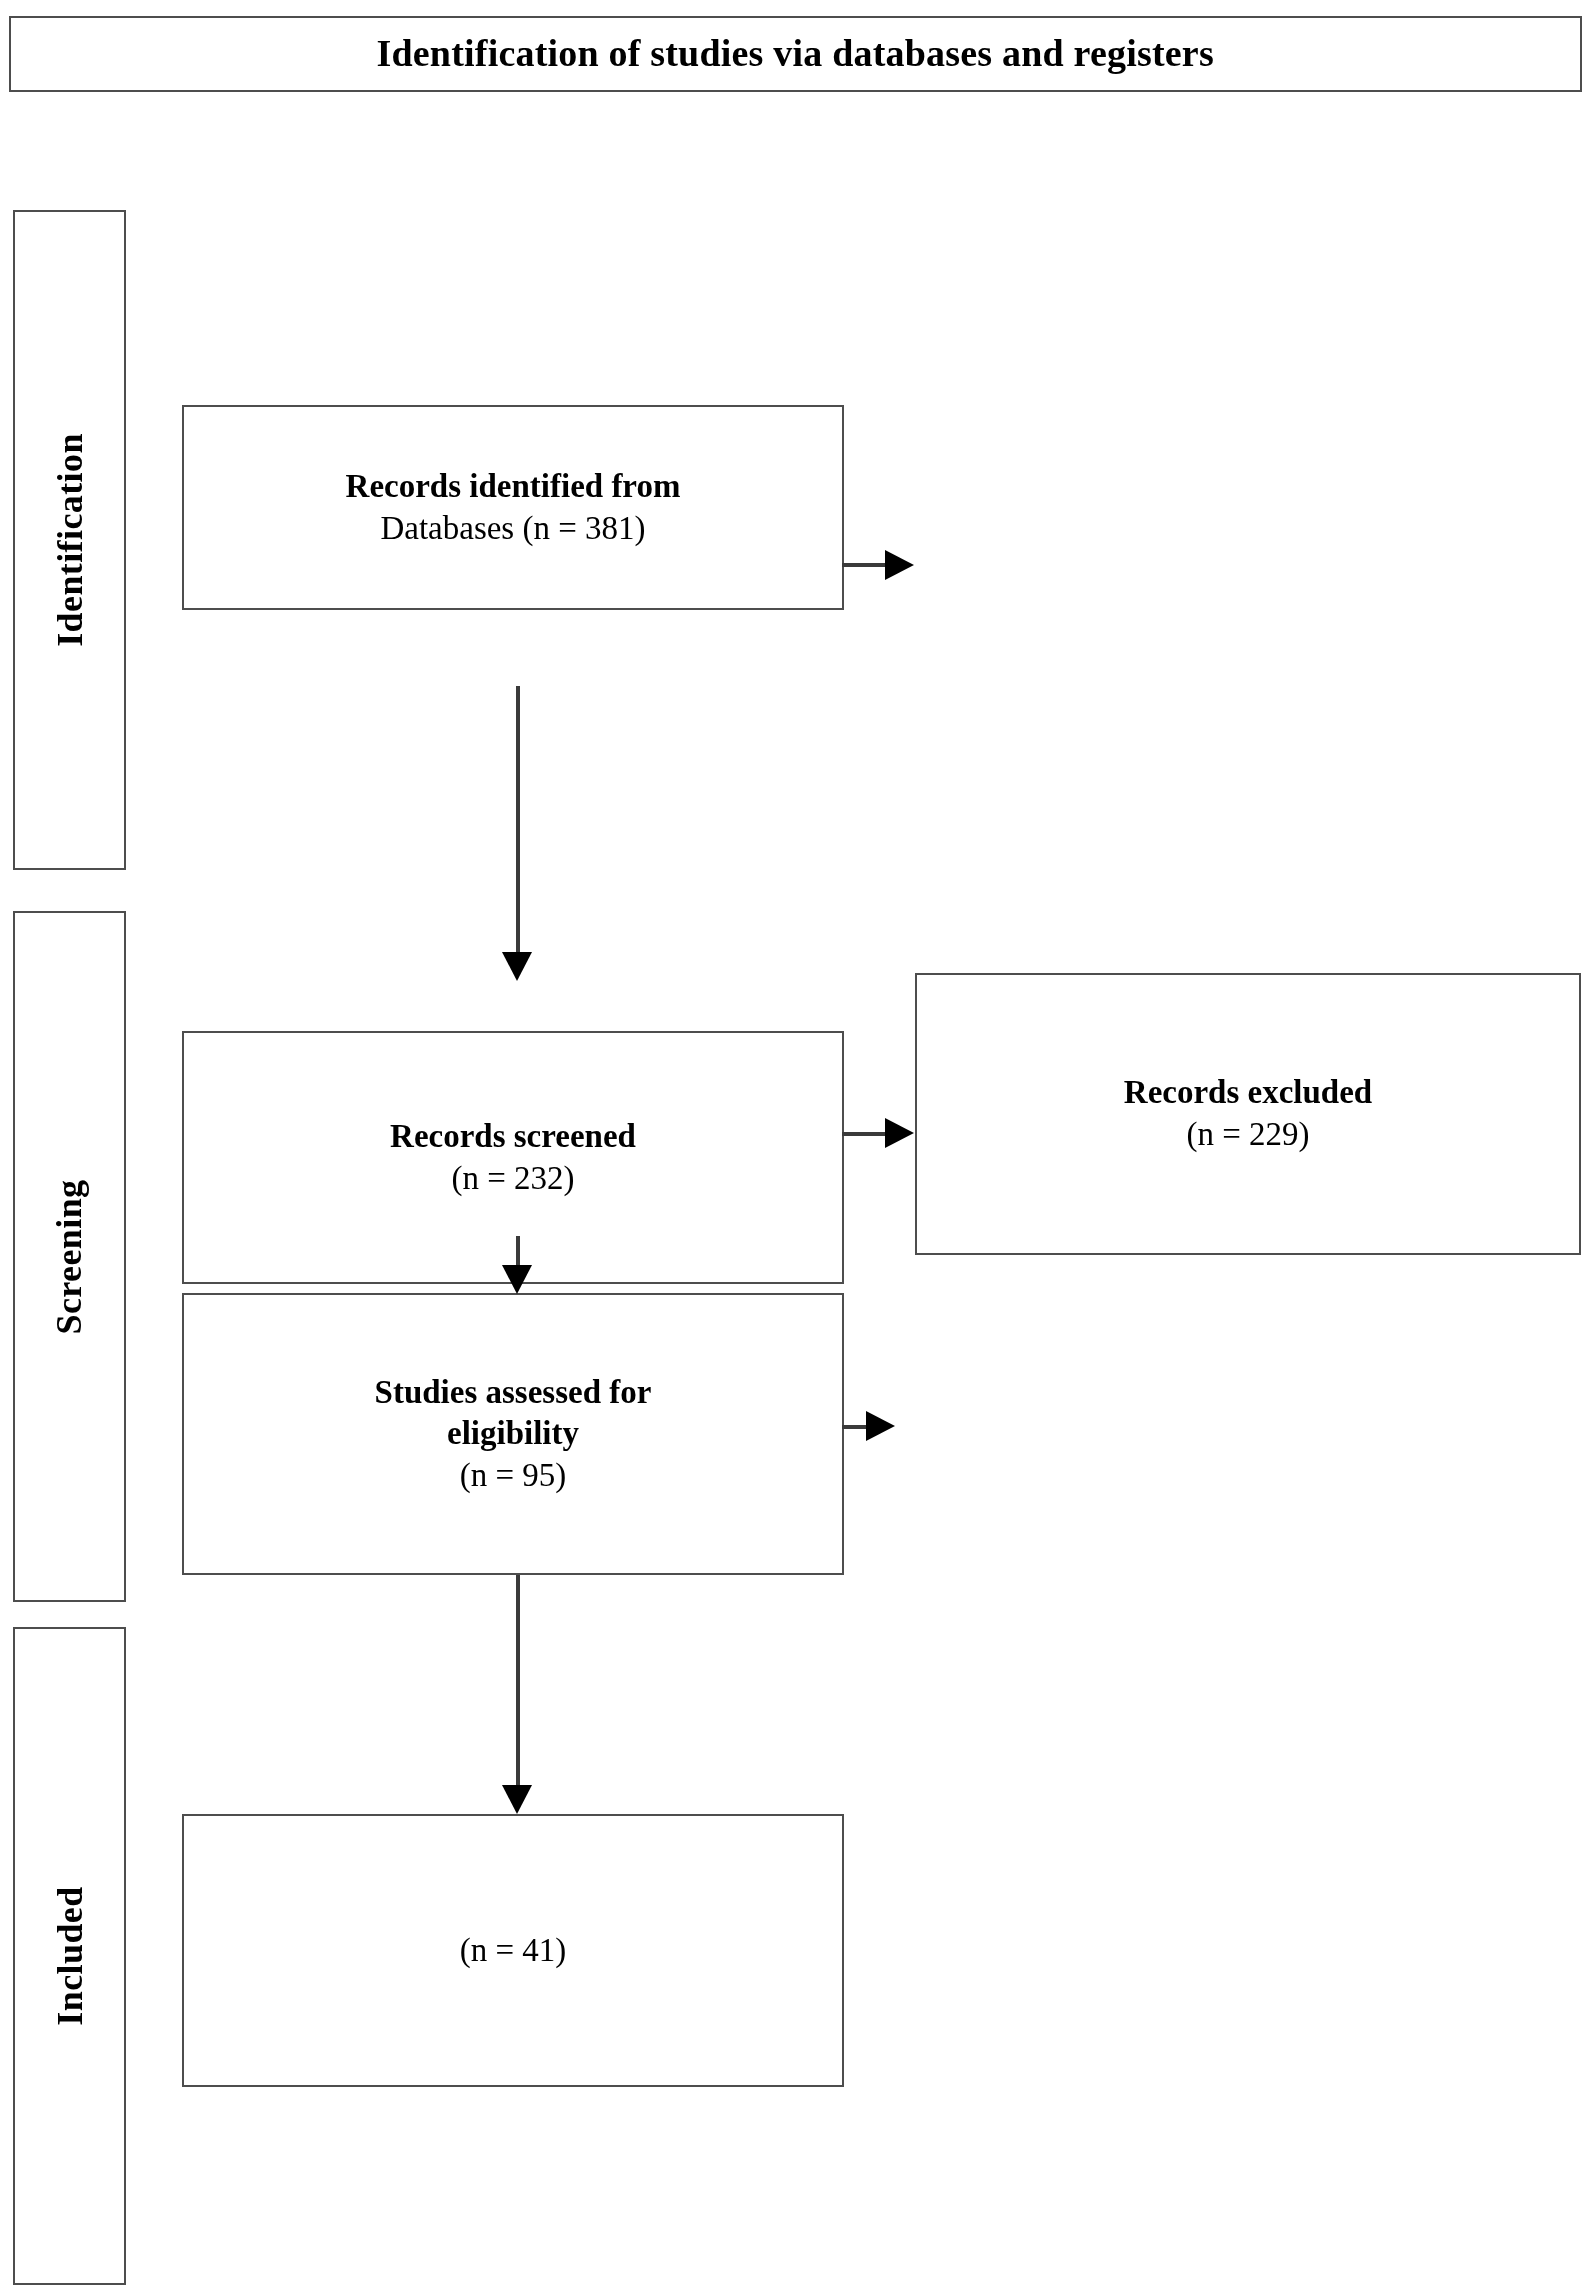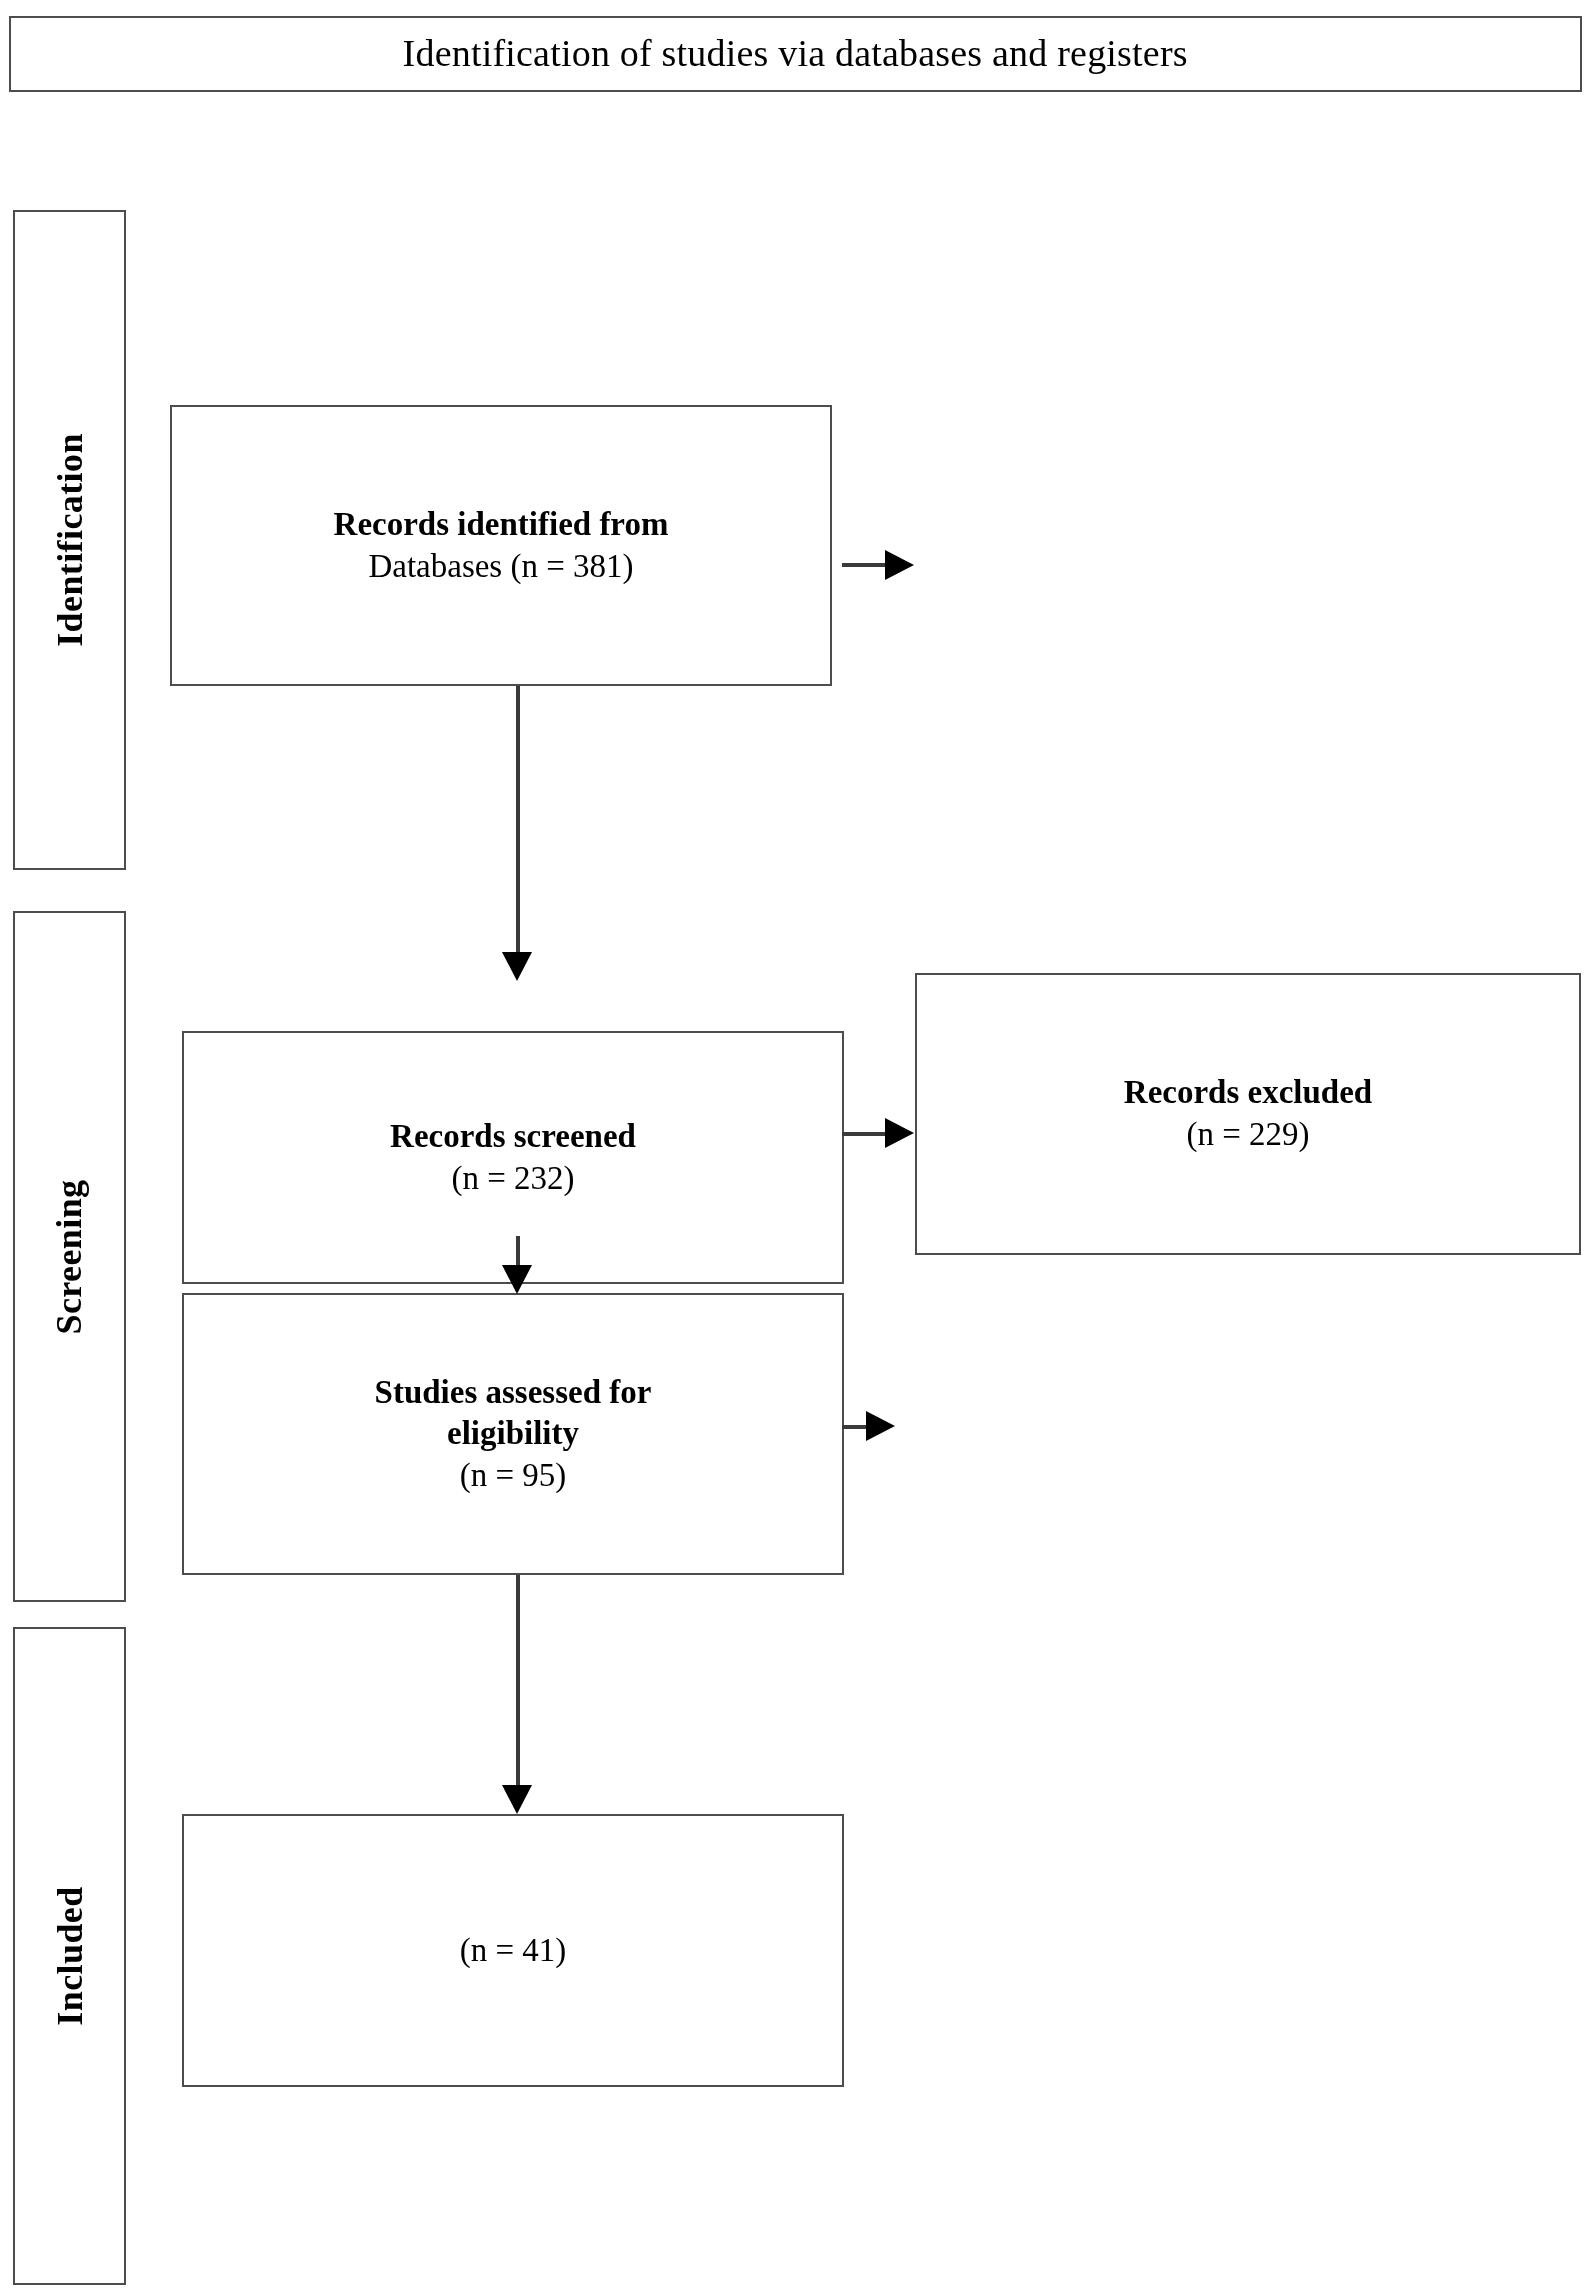--- a/index.html
+++ b/index.html
@@ -32,21 +32,21 @@
 
   
   #title-box {
     left: 8.7px;
     top: 15.6px;
     width: 1573px;
     height: 76px;
   }
   #title-box .title-text {
     font-size: 38px;
-    font-weight: normal;
+    font-weight: bold;
     letter-spacing: 0.2px;
     line-height: 1.1;
   }
 
   
   .stage-box {
     position: absolute;
     box-sizing: border-box;
     border: 2.6px solid #4d4d4d;
     background: #ffffff;
@@ -60,21 +60,21 @@
     font-size: 36px;
     font-weight: bold;
     color: #000000;
     letter-spacing: 0.4px;
   }
   #stage-identification { left: 13px;  top: 210px;  width: 113px; height: 660px; }
   #stage-screening      { left: 13px;  top: 911px; width: 113px; height: 691px; }
   #stage-included       { left: 13px;  top: 1627px; width: 113px; height: 658px; }
 
   
-  #box-identified      { left: 170px;  top: 405px;  width: 662px;  height: 281px; }
+  #box-identified      { left: 182px;  top: 405px;  width: 662px;  height: 205px; }
   #box-removed         { left: 915px; top: 407px;  width: 666px;  height: 281px; }
   #box-screened        { left: 182px;  top: 1031px; width: 662px;  height: 253px; }
   #box-excluded        { left: 915px; top: 973px; width: 666px;  height: 282px; }
   #box-eligibility     { left: 182px;  top: 1293px; width: 662px;  height: 282px; }
   #box-nodata-excluded { left: 894px; top: 1286px; width: 677px;  height: 282px; }
   #box-included-review { left: 182px;  top: 1814px; width: 662px;  height: 273px; }
 
   .line {
     font-size: 33px;
     line-height: 1.26;

